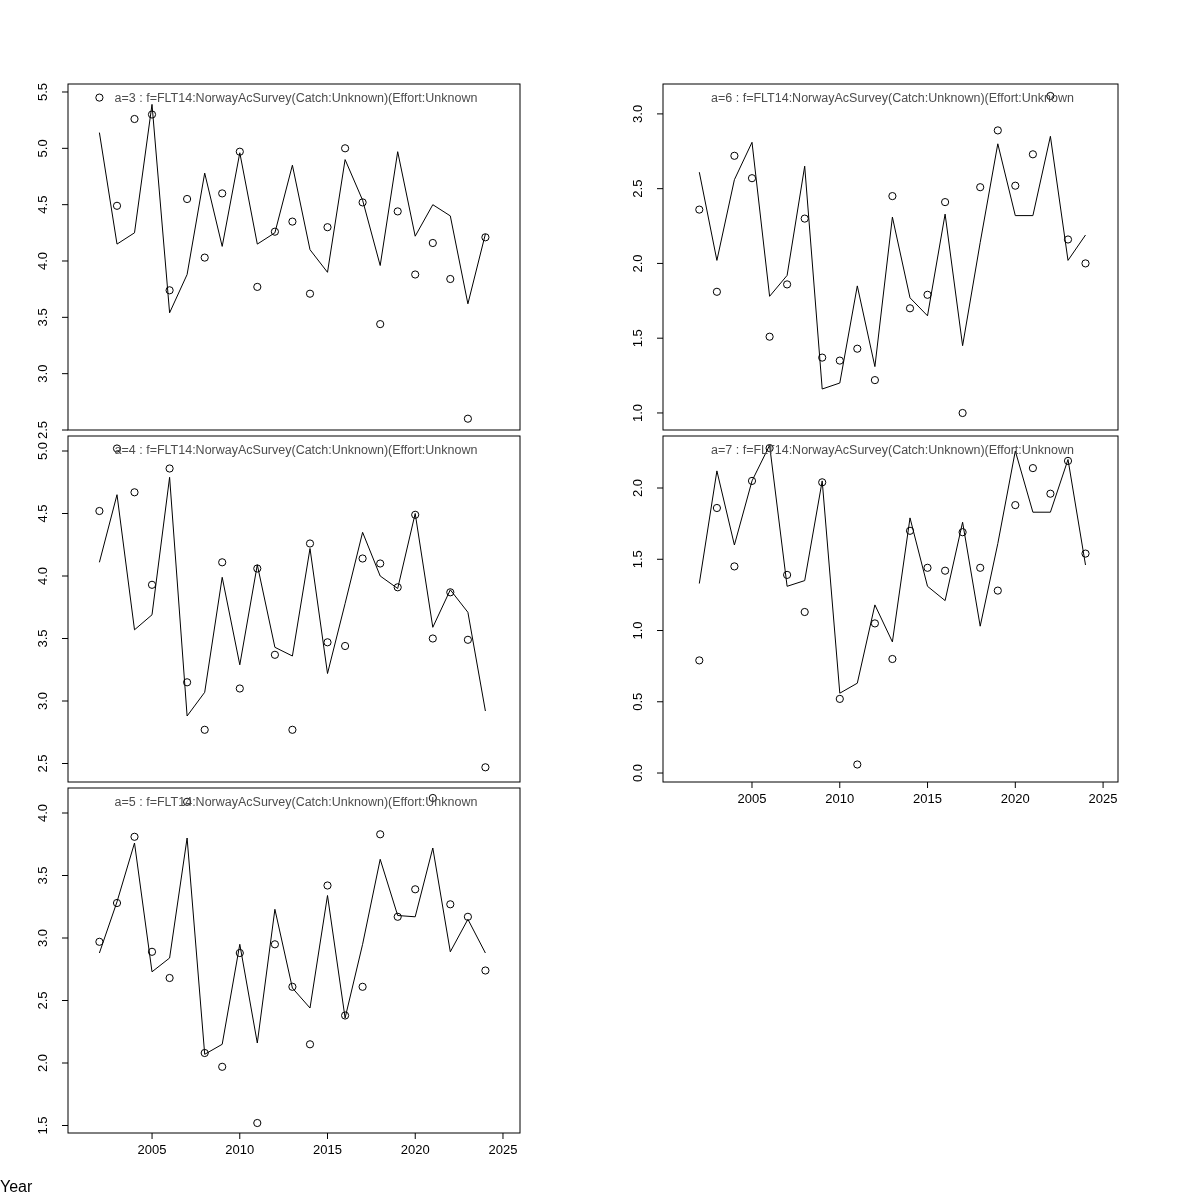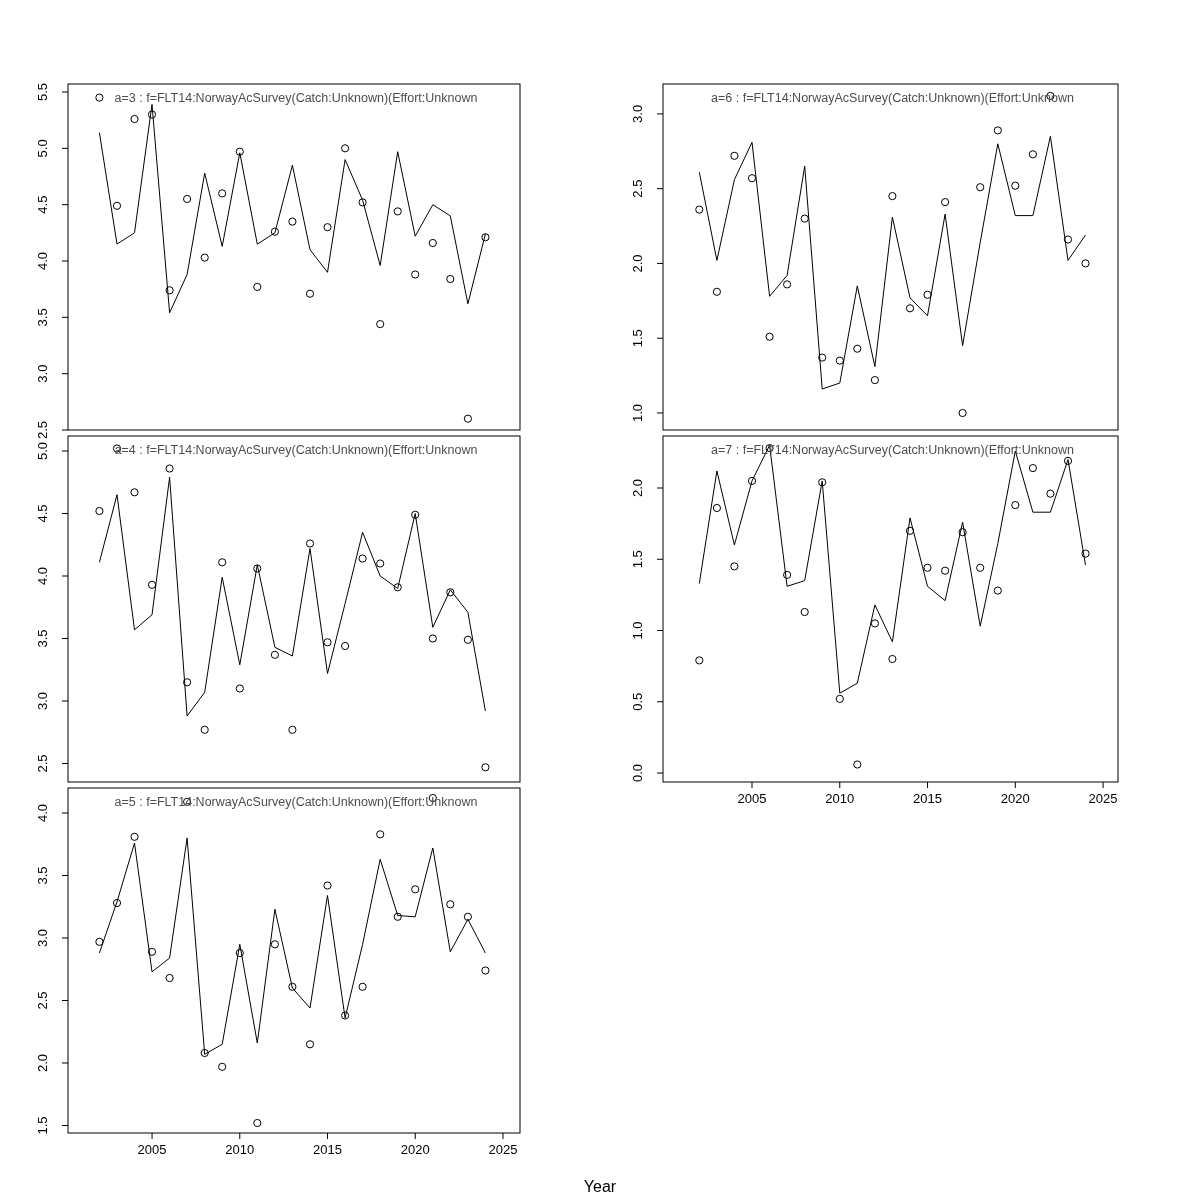--- a/index.html
+++ b/index.html
@@ -1,18 +1,18 @@
 <!DOCTYPE html>
 <html><head>
 <meta charset="utf-8">
 <style>
   html,body{margin:0;padding:0;background:#ffffff;}
   body{width:1200px;height:1200px;position:relative;font-family:"Liberation Sans",sans-serif;}
   #stage{position:absolute;left:0;top:16px;width:1200px;height:1200px;}
-  .xlabel{position:absolute;left:0;top:1162px;width:1200px;text-align:center;
+  .xlabel{position:absolute;left:0;top:1162px;width:1200px;
           font-size:16px;color:#000;font-family:"Liberation Sans",sans-serif;}
   svg text{font-family:"Liberation Sans",sans-serif;}
 </style>
 </head>
 <body>
 
 <div id="stage">
   <svg id="plot" width="1200" height="1200" viewBox="0 0 1200 1200">
       <g>
         <rect x="68" y="68" width="452" height="346" fill="#ffffff" stroke="#000000" stroke-width="1"></rect>

